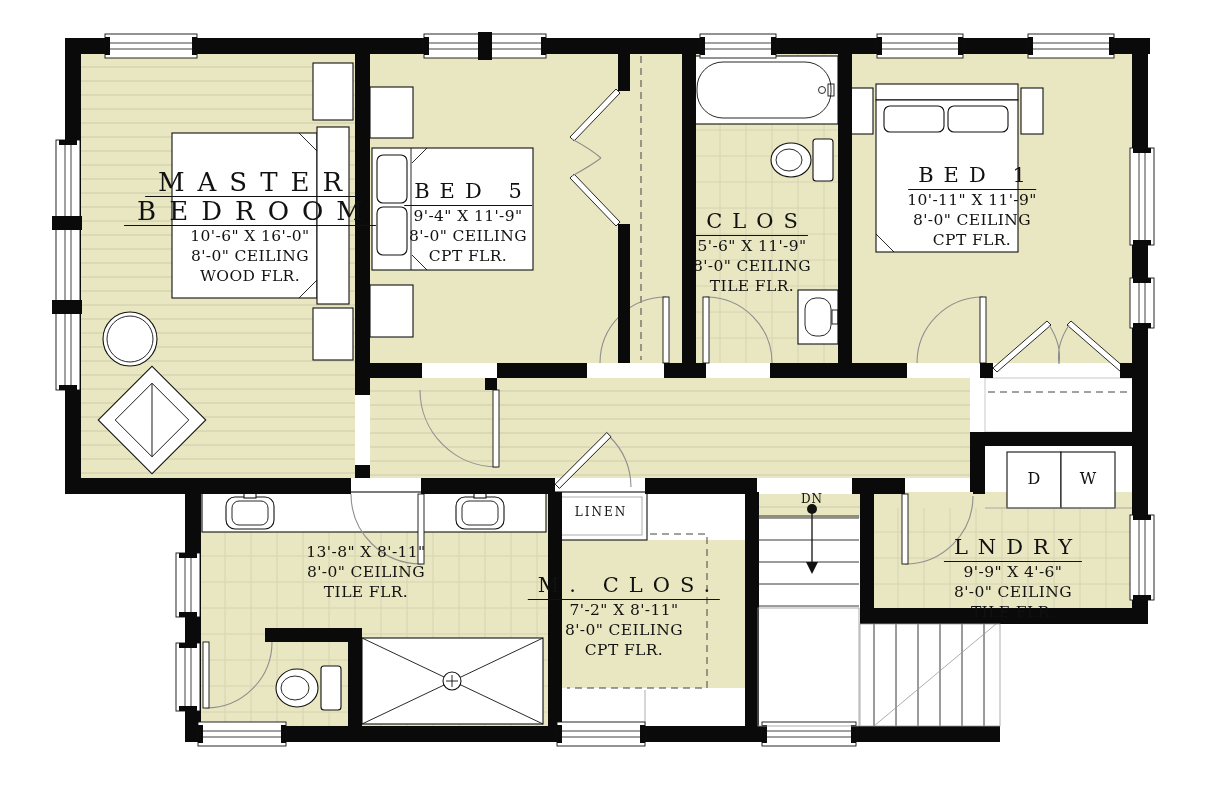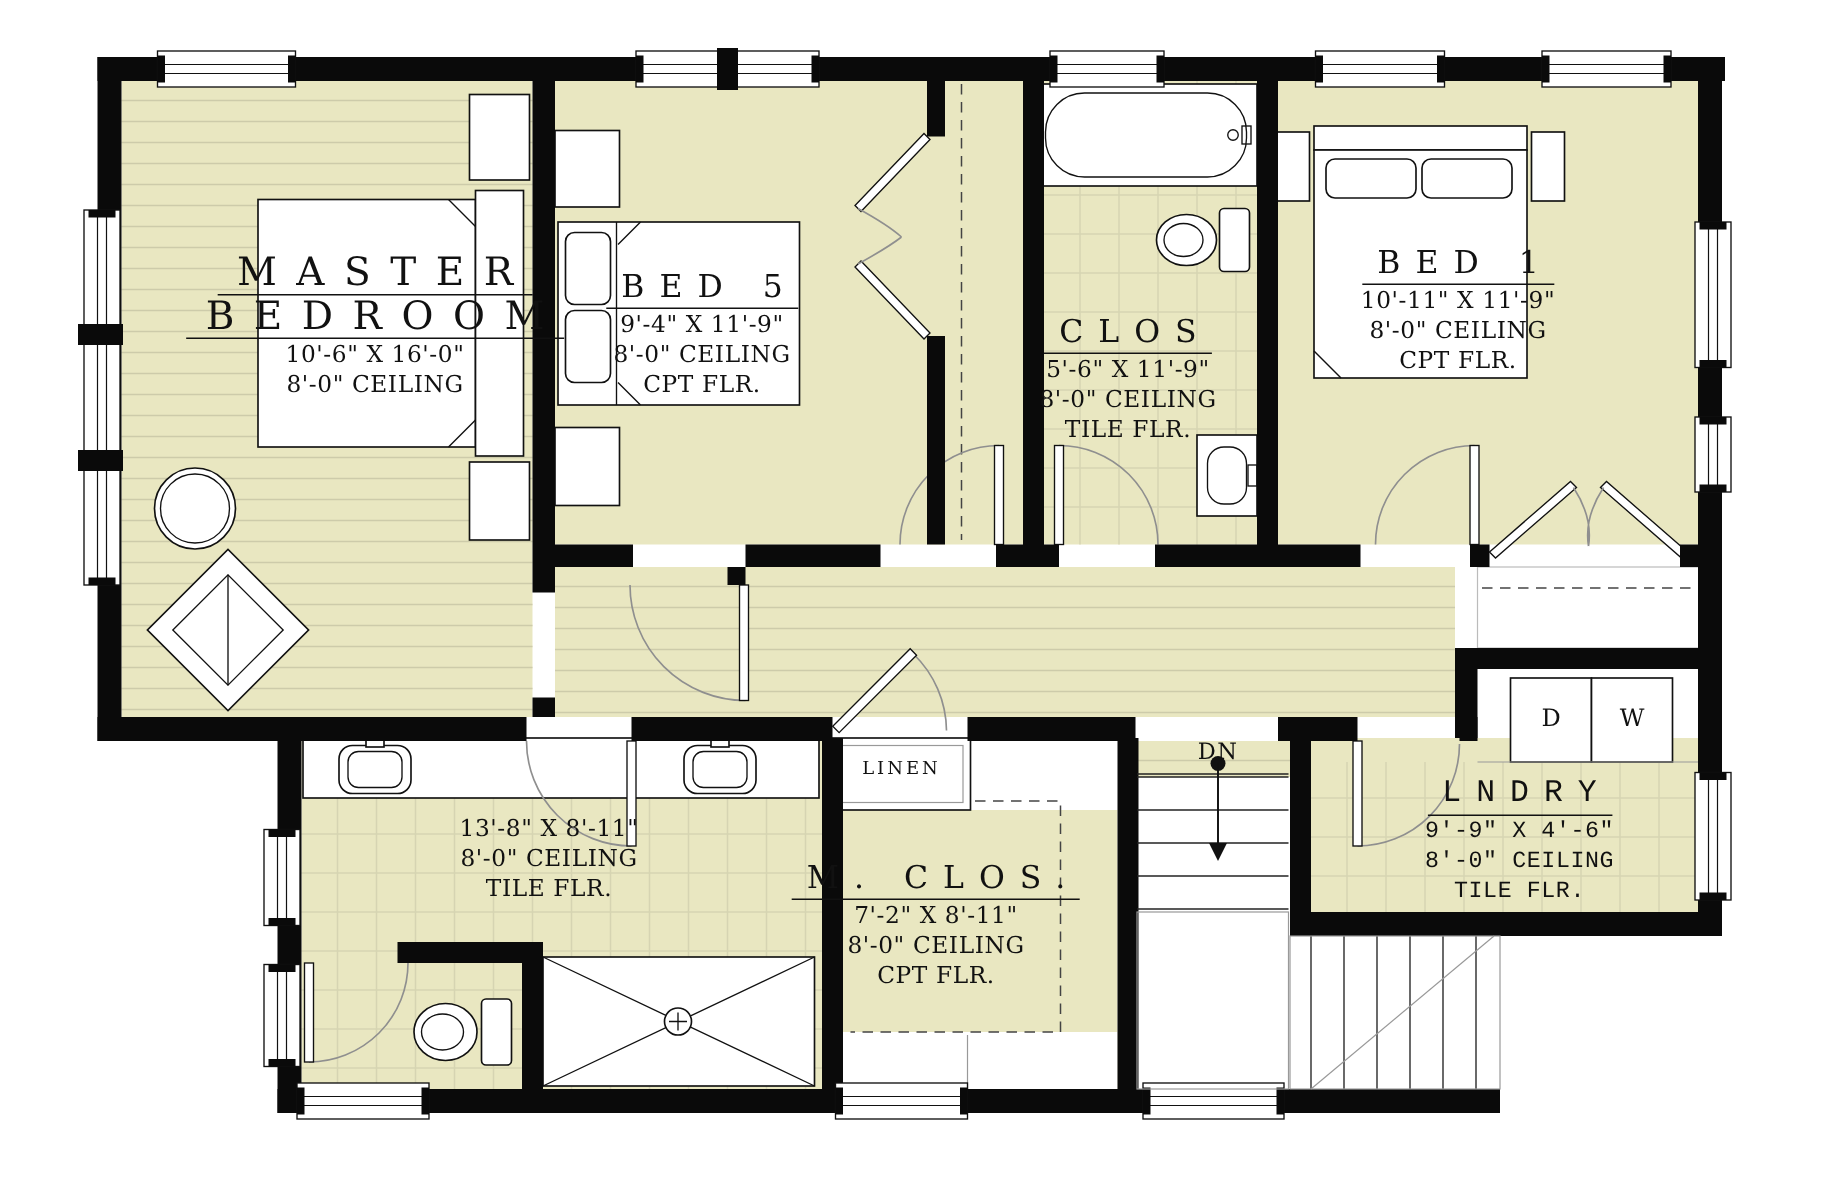--- a/index.html
+++ b/index.html
@@ -16,21 +16,21 @@
   .thin{fill:none;stroke:#999;stroke-width:0.8;}
   .dash{fill:none;stroke:#444;stroke-width:1;stroke-dasharray:7 5;}
   .arc{fill:none;stroke:var(--arc);stroke-width:1.1;}
   .leaf{fill:#fff;stroke:#111;stroke-width:0.9;}
   .rlabel{position:absolute;text-align:center;transform:translateX(-50%);color:#111;}
   .rn{font-size:21px;line-height:27px;letter-spacing:10px;padding-left:10px;border-bottom:1.6px solid #111;display:inline-block;white-space:nowrap;}
   .master .rn{font-size:26px;letter-spacing:13px;padding-left:13px;line-height:28px;}
   .rd{font-size:15.5px;line-height:20px;letter-spacing:.4px;white-space:nowrap;}
   .slabel{position:absolute;color:#111;white-space:nowrap;}
   .linen{font-size:12px;letter-spacing:2px;transform:translateX(-50%);}
-  .dn{font-size:15px;letter-spacing:1px;transform:translateX(-50%);}
+  .dn{font-size:12px;letter-spacing:1px;transform:translateX(-50%);}
   .dw{font-size:16px;transform:translateX(-50%);}
 </style>
 </head>
 <body>
 
 <div id="plan">
 <svg width="1230" height="794" viewBox="0 0 1230 794">
 
   <g>
     <rect class="floor" x="81" y="54" width="274" height="424"></rect>
@@ -437,20 +437,21 @@
     <path d="M812,509 L812,564" stroke="#111" stroke-width="1.3" fill="none"></path>
     <polygon points="806,562 818,562 812,574" fill="#111"></polygon>
   </g>
 </svg>
 
   <div class="rlabel master" style="left:250px;top:168px;">
     <span class="rn">MASTER</span><br>
     <span class="rn">BEDROOM</span>
     <div class="rd">10'-6" X 16'-0"</div>
     <div class="rd">8'-0" CEILING</div>
+    <div class="rd">WOOD FLR.</div>
   </div>
 
   <div class="rlabel" style="left:468px;top:178px;">
     <span class="rn">BED 5</span>
     <div class="rd">9'-4" X 11'-9"</div>
     <div class="rd">8'-0" CEILING</div>
     <div class="rd">CPT FLR.</div>
   </div>
 
   <div class="rlabel" style="left:752px;top:208px;">
@@ -473,21 +474,21 @@
     <div class="rd">TILE FLR.</div>
   </div>
 
   <div class="rlabel" style="left:624px;top:572px;">
     <span class="rn">M. CLOS.</span>
     <div class="rd">7'-2" X 8'-11"</div>
     <div class="rd">8'-0" CEILING</div>
     <div class="rd">CPT FLR.</div>
   </div>
 
-  <div class="rlabel" style="left:1013px;top:516px;font-family:Liberation Mono, monospace;">
+  <div class="rlabel" style="left:1013px;top:534px;">
     <span class="rn">LNDRY</span>
     <div class="rd">9'-9" X 4'-6"</div>
     <div class="rd">8'-0" CEILING</div>
     <div class="rd">TILE FLR.</div>
   </div>
 
   <div class="slabel linen" style="left:601px;top:505px;">LINEN</div>
   <div class="slabel dn" style="left:812px;top:492px;">DN</div>
   <div class="slabel dw" style="left:1034px;top:469px;">D</div>
   <div class="slabel dw" style="left:1088px;top:469px;">W</div>

